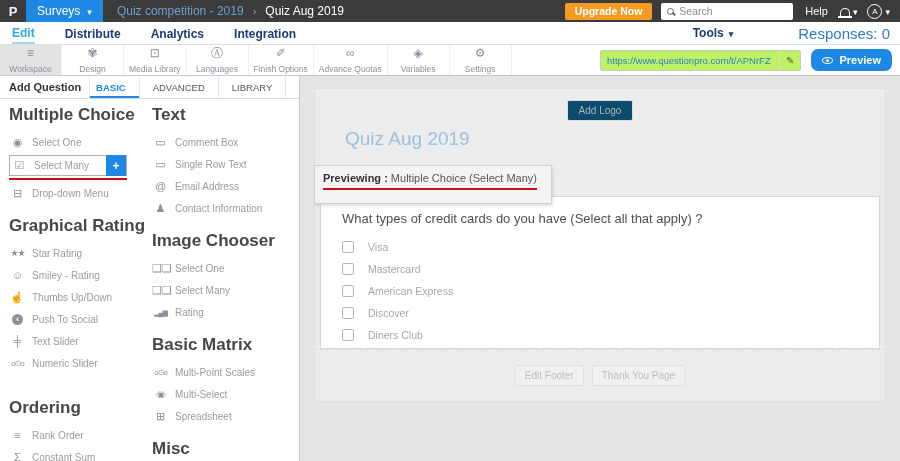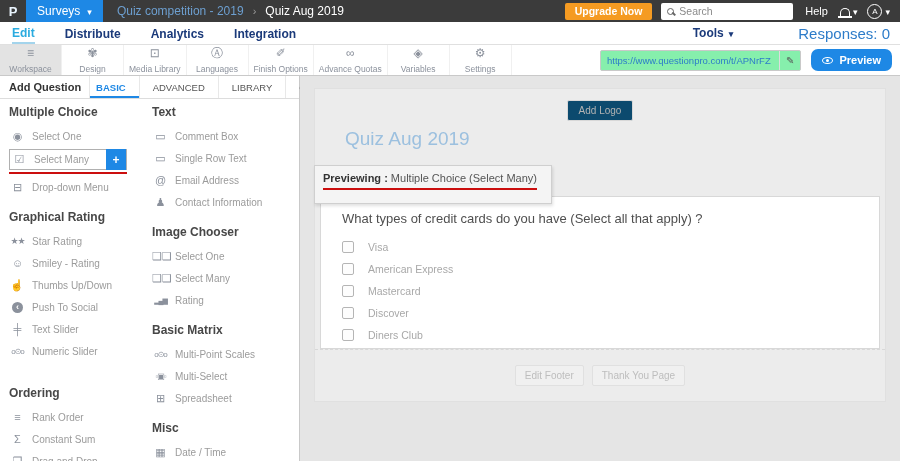--- a/index.html
+++ b/index.html
@@ -39,21 +39,21 @@
   .responses { font-size:15px; color:#2d7cc9; cursor:pointer;margin-left:37px; }
 
   
   .toolbar { height:31px; background:#fff; border-bottom:1px solid #c9c9c9; display:flex; align-items:stretch; }
   .tb-items { display:flex; align-items:stretch; }
   .tb-item { min-width:62px; padding:2px 5px 1px; display:flex; flex-direction:column; align-items:center; justify-content:space-between; cursor:pointer; border-right:1px solid #f0f0f0; }
   .tb-item.active { background:#e3e3e3; }
   .tb-icon { font-size:12px; line-height:13px; color:#8b919c; }
   .tb-label { font-size:8.5px; color:#8b919c; white-space:nowrap; }
   .tb-right { margin-left:auto; display:flex; align-items:center; gap:10px; padding-right:8px; }
-  .url-box { display:flex; align-items:center; border:1px solid #c9c9c9; border-radius:2px; height:21px; background:#86efac; }
+  .url-box { display:flex; align-items:center; border:1px solid #c9c9c9; border-radius:2px; height:21px; background:#bef264; }
   .url-input { border:none; outline:none; width:178px; font-size:9.5px; color:#2d7cc9; padding:0 6px; font-family:inherit; background:transparent; }
   .pencil { border-left:1px solid #ddd; padding:0 6px; font-size:10px; color:#555; cursor:pointer; display:flex; align-items:center; height:100%; }
   .preview-btn { background:#1e88e5; color:#fff; border:none; border-radius:7px; height:22px; padding:0 11px; font-size:11px; font-weight:bold; display:flex; align-items:center; gap:6px; cursor:pointer; font-family:inherit; }
   .eye { width:11px; height:7px; border:1px solid #fff; border-radius:50%; position:relative; display:inline-block; }
   .eye::after { content:""; position:absolute; width:3px; height:3px; background:#fff; border-radius:50%; left:3px; top:1px; }
 
   
   .main { display:flex; height:385px; }
 
   
@@ -62,21 +62,21 @@
   .panel-title { display:flex; align-items:center; font-size:11px; font-weight:bold; color:#333; padding:0 8px 0 9px; white-space:nowrap; }
   .panel-tabs { display:flex; align-items:stretch; }
   .panel-tab { display:flex; align-items:center; font-size:9.5px; color:#555; padding:0 13px; border-left:1px solid #e8e8e8; cursor:pointer; white-space:nowrap; }
   .panel-tab.active { color:#1e88e5; font-weight:bold; box-shadow:inset 0 -2px 0 #1e88e5;padding-left:6px; }
   .panel-close { margin-left:auto; display:flex; align-items:center; padding:0 11px; border-left:1px solid #e8e8e8; font-size:9px; color:#333; cursor:pointer; font-weight:bold; }
   .panel-body { flex:1; display:flex; padding:6px 0 0 9px; overflow:hidden; }
   .qcol0 { width:143px; flex:none; }
   .qcol1 { width:146px; flex:none; }
   .qsec + .qsec { margin-top:12px; }
   .qcol0 .qsec:nth-child(3) { margin-top:24px; }
-  .qsec-title { font-size:12px; font-weight:bold; color:#474747; margin-bottom:7px; }
+  .qsec-title { font-size:17px; font-weight:bold; color:#474747; margin-bottom:7px; }
   .q-item { display:flex; align-items:center; height:21px; margin-bottom:1px; cursor:pointer; color:#9b9b9b; }
   .q-icon { width:17px; flex:none; text-align:center; font-size:11px; color:#8b919c; line-height:1; }
   .q-label { font-size:10px; margin-left:6px; white-space:nowrap; }
   [data-name="push-to-social-icon"] { background:#8b919c; color:#fff; border-radius:50%; width:11px; height:11px; line-height:11px; font-weight:bold; font-size:9px; margin:0 3px; }
   [data-name="numeric-slider-icon"], [data-name="multi-point-icon"], [data-name="multi-select-icon"] { font-size:8px; letter-spacing:-1px; }
   [data-name="image-rating-icon"] { font-size:7px; letter-spacing:-1px; }
   [data-name="star-rating-icon"] { font-size:9px; letter-spacing:-1px; }
   .sel-wrap { width:118px; margin:2px 0 3px; }
   .sel-wrap .q-item { border:1px solid #b0b0b0; background:#fff; margin:0; padding-left:1px; }
   .add-btn { margin-left:auto; background:#1e88e5; color:#fff; width:20px; height:21px; display:flex; align-items:center; justify-content:center; font-weight:bold; font-size:12px; cursor:pointer; }
@@ -349,25 +349,25 @@
         </div>
         <div class="question-card" data-name="question-card">
           <div class="question-text" data-name="question-text">What types of credit cards do you have (Select all that apply) ?</div>
           <div class="options" data-name="question-options">
               <div class="opt-row" data-name="option-row">
                 <span class="checkbox" data-name="checkbox"></span>
                 <span class="opt-label" data-name="option-label">Visa</span>
               </div>
               <div class="opt-row" data-name="option-row">
                 <span class="checkbox" data-name="checkbox"></span>
+                <span class="opt-label" data-name="option-label">Mastercard</span>
+              </div>
+              <div class="opt-row" data-name="option-row">
+                <span class="checkbox" data-name="checkbox"></span>
                 <span class="opt-label" data-name="option-label">American Express</span>
-              </div>
-              <div class="opt-row" data-name="option-row">
-                <span class="checkbox" data-name="checkbox"></span>
-                <span class="opt-label" data-name="option-label">Mastercard</span>
               </div>
               <div class="opt-row" data-name="option-row">
                 <span class="checkbox" data-name="checkbox"></span>
                 <span class="opt-label" data-name="option-label">Discover</span>
               </div>
               <div class="opt-row" data-name="option-row">
                 <span class="checkbox" data-name="checkbox"></span>
                 <span class="opt-label" data-name="option-label">Diners Club</span>
               </div>
             </div>

